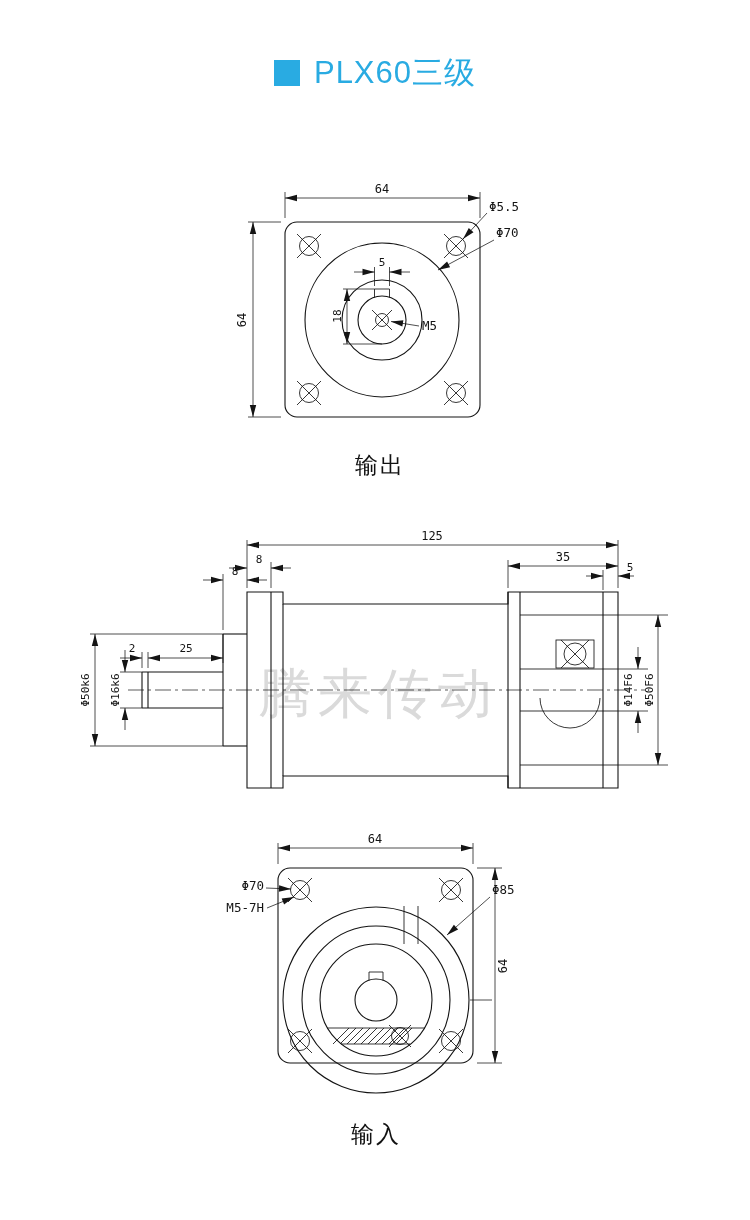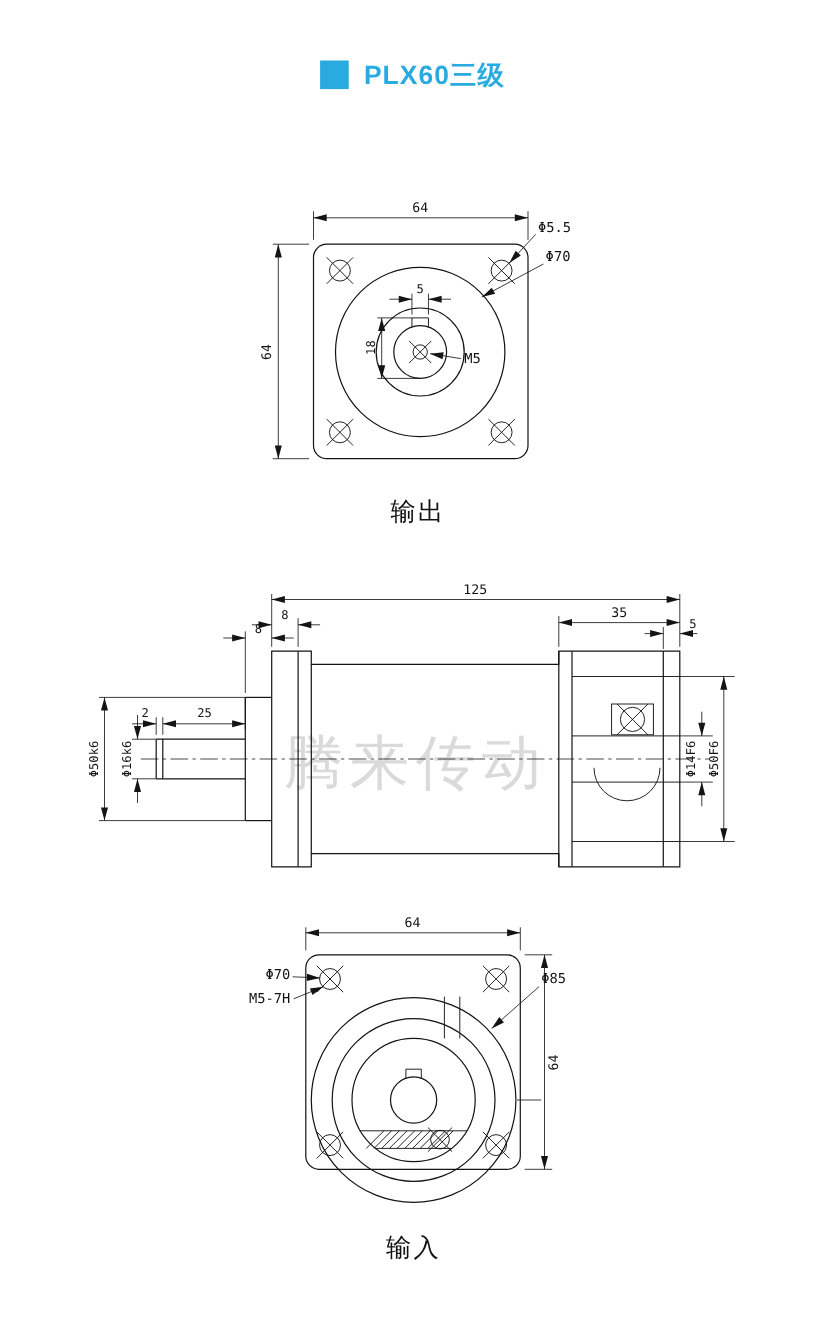--- a/index.html
+++ b/index.html
@@ -2,21 +2,21 @@
 <html style="--accent: #29abe2;"><head>
 <meta charset="utf-8">
 <style>
   *{box-sizing:border-box}
   html,body{margin:0;padding:0}
   body{width:750px;height:1220px;background:#ffffff;position:relative;overflow:hidden;
        font-family:"Liberation Sans",sans-serif}
   header{position:absolute;top:52px;left:0;width:750px;display:flex;align-items:center;
          justify-content:center;gap:14px}
   .title-square{width:26px;height:26px;background:var(--accent,#29abe2);display:inline-block}
-  h1{margin:0;font-size:24px;font-weight:bold;color:var(--accent,#29abe2);
+  h1{margin:0;font-size:31px;font-weight:normal;color:var(--accent,#29abe2);
      font-family:"Liberation Sans",sans-serif;letter-spacing:1px}
   svg{position:absolute;left:0}
   .s1{top:140px}.s2{top:510px}.s3{top:828px}
   text{fill:#141414}
   .dim{font-family:"DejaVu Sans Mono",monospace;font-size:12px}
   .dim-sm{font-family:"DejaVu Sans Mono",monospace;font-size:11px}
   .lbl{font-family:"DejaVu Sans Mono",monospace;font-size:12.5px}
   .cap{font-size:23px;fill:#111;font-family:"DejaVu Sans",sans-serif;letter-spacing:2px}
   .wm{font-size:54px;fill:#dadada;letter-spacing:6px;font-family:"DejaVu Sans",sans-serif}
   .ln{stroke:#141414;stroke-width:1.1;fill:none}

